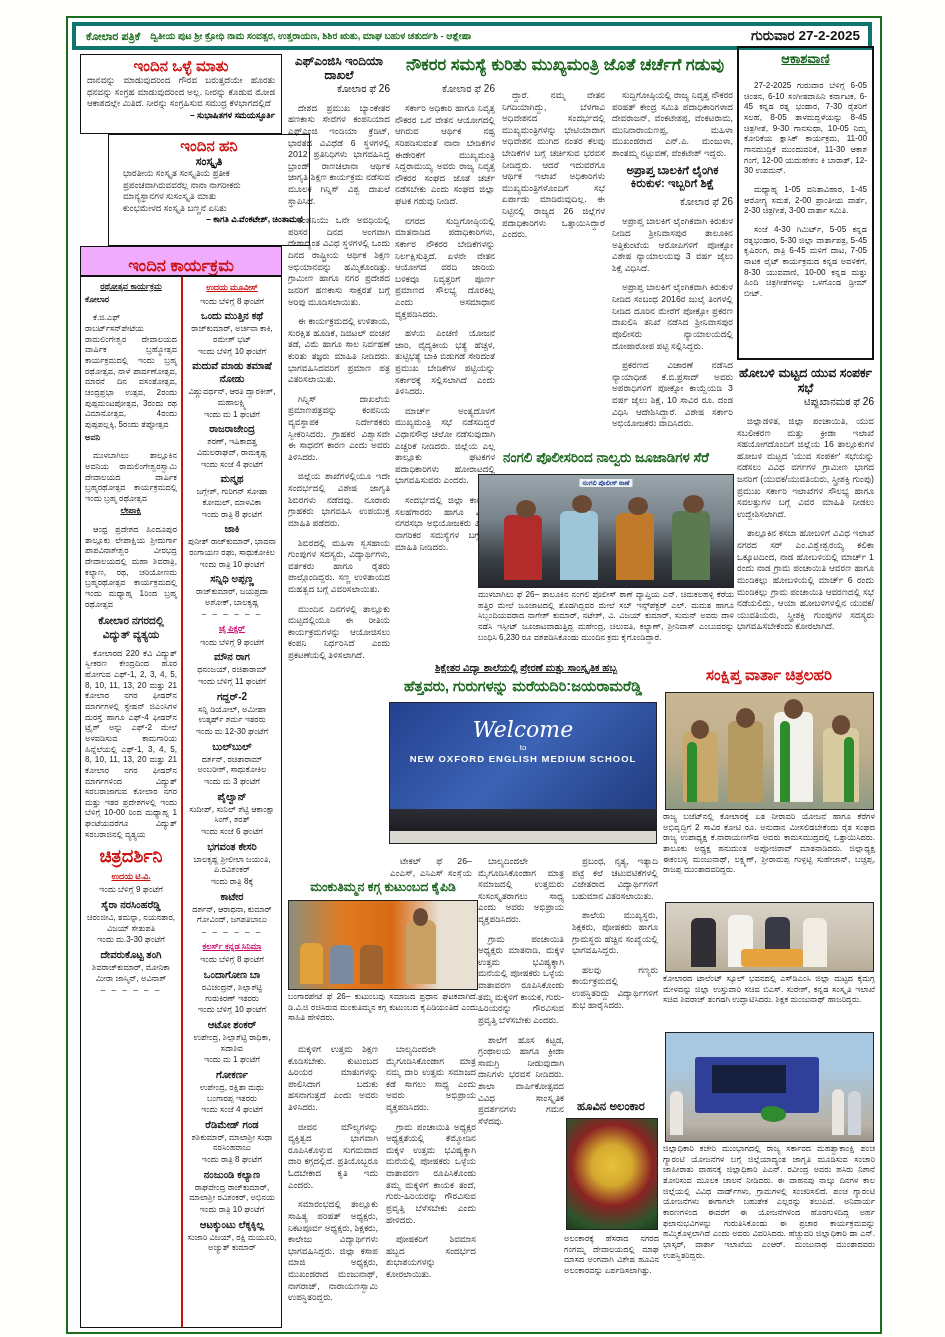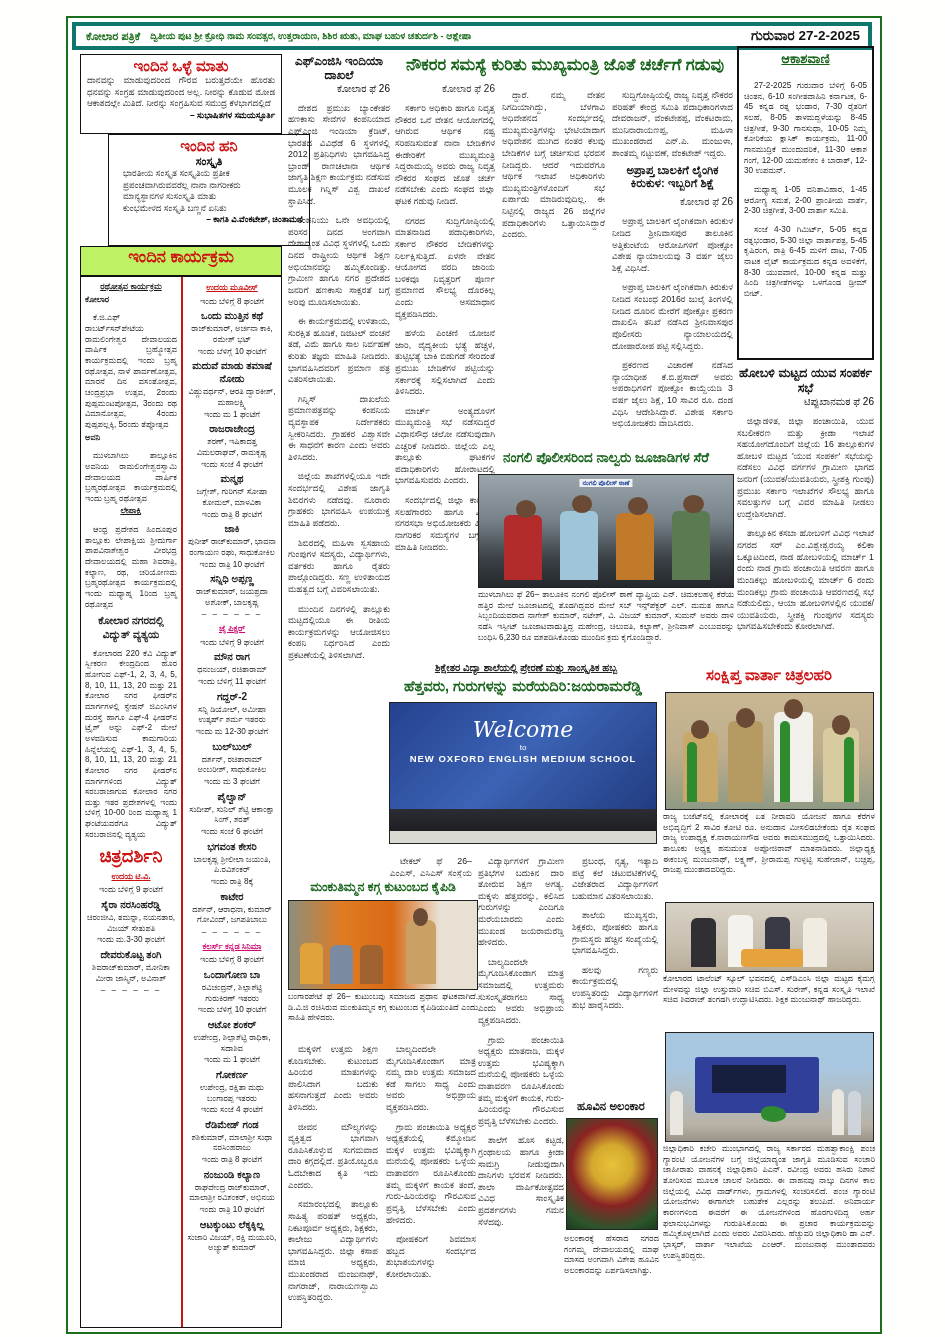--- a/index.html
+++ b/index.html
@@ -11,21 +11,21 @@
   .dateline{text-align:right;font-weight:normal;font-size:10px;margin-bottom:1px;}
   
   #masthead{left:72px;top:22px;width:800px;height:28px;border:4px solid #0f766e;display:flex;align-items:center;box-sizing:border-box;background:#fff;}
   #masthead .paper{color:#1b6e1b;font-weight:bold;font-size:11px;padding:0 10px;white-space:nowrap;}
   #masthead .pan{color:#1b6e1b;font-weight:bold;font-size:9.3px;flex:1;text-align:left;}
   #masthead .date{color:#111;font-weight:bold;font-size:13.5px;padding:0 8px;white-space:nowrap;}
   
   .box{border:1.6px solid #111;box-sizing:border-box;background:#fff;}
   .red-title{color:#cc1111;font-weight:bold;text-align:center;}
   .attr{font-weight:bold;font-size:8.4px;text-align:right;}
-  #banner{background:#bef264;border:1.6px solid #111;box-sizing:border-box;display:flex;align-items:flex-start;justify-content:center;}
+  #banner{background:#f0abfc;border:1.6px solid #111;box-sizing:border-box;display:flex;align-items:flex-end;justify-content:center;}
   #banner div{color:#cc1111;font-weight:bold;font-size:16.5px;}
   #listings{display:flex;}
   .listcol{width:50%;padding:3px 4px;box-sizing:border-box;font-size:8.2px;line-height:1.3;color:#1c1c1c;}
   .listcol + .listcol{border-left:2px solid #cc1111;}
   .listcol .p{text-align:justify;text-indent:8px;margin-bottom:2px;}
   .subh{font-weight:bold;text-decoration:underline;text-align:center;margin:2px 0;}
   .place{font-weight:bold;text-align:left;margin:2px 0;}
   .bold2{font-weight:bold;text-align:center;font-size:10.5px;line-height:1.25;margin:4px 0;}
   .secr{color:#cc1111;font-weight:bold;font-size:18px;text-align:center;margin:5px 0 2px;}
   .chanR{color:#cc1111;font-weight:bold;text-decoration:underline;text-align:center;margin:3px 0;}
@@ -234,21 +234,20 @@
     <div class="w1">Welcome</div>
     <div class="w2">to</div>
     <div class="w3">NEW OXFORD ENGLISH MEDIUM SCHOOL</div>
     <div class="dais"></div>
     <div class="cloth"></div>
   </div>
   <div class="abs txt" style="left:390px;top:848px;width:82px;height:30px;">
       <div class="p">ಟೇಕಲ್ ಫೆ 26– ಎಂಎಸ್, ಎಸಿಎಸ್ ಸಂಸ್ಥೆಯ ಆಶ್ರಯದಲ್ಲಿ ಕಾರ್ಯಕ್ರಮ ನಡೆಯಿತು.</div>
     </div>
   <div class="abs txt" style="left:478px;top:848px;width:86px;height:480px;">
-      <div class="p">ವಿದ್ಯಾರ್ಥಿಗಳಿಗೆ ಗ್ರಾಮೀಣ ಪ್ರತಿಭೆಗಳ ಬದುಕಿನ ದಾರಿ ತೋರುವ ಶಿಕ್ಷಣ ಅಗತ್ಯ. ಮಕ್ಕಳು ಹೆತ್ತವರನ್ನು, ಕಲಿಸಿದ ಗುರುಗಳನ್ನು ಎಂದಿಗೂ ಮರೆಯಬಾರದು ಎಂದು ಮುಖಂಡ ಜಯರಾಮರೆಡ್ಡಿ ಹೇಳಿದರು.</div>
       <div class="p">ಬಾಲ್ಯದಿಂದಲೇ ಮೈಗೂಡಿಸಿಕೊಂಡಾಗ ಮಾತ್ರ ಸಮಾಜದಲ್ಲಿ ಉತ್ತಮರು ಸುಸಂಸ್ಕೃತರಾಗಲು ಸಾಧ್ಯ ಎಂದು ಅವರು ಅಭಿಪ್ರಾಯ ವ್ಯಕ್ತಪಡಿಸಿದರು.</div>
       <div class="p">ಗ್ರಾಮ ಪಂಚಾಯಿತಿ ಅಧ್ಯಕ್ಷರು ಮಾತನಾಡಿ, ಮಕ್ಕಳ ಉತ್ತಮ ಭವಿಷ್ಯಕ್ಕಾಗಿ ಮನೆಯಲ್ಲಿ ಪೋಷಕರು ಒಳ್ಳೆಯ ವಾತಾವರಣ ರೂಪಿಸಿಕೊಂಡು ತಮ್ಮ ಮಕ್ಕಳಿಗೆ ಕಾಯಕ, ಗುರು-ಹಿರಿಯರನ್ನು ಗೌರವಿಸುವ ಪ್ರವೃತ್ತಿ ಬೆಳೆಸಬೇಕು ಎಂದರು.</div>
       <div class="p">ಶಾಲೆಗೆ ಹೊಸ ಕಟ್ಟಡ, ಗ್ರಂಥಾಲಯ ಹಾಗೂ ಕ್ರೀಡಾ ಸಾಮಗ್ರಿ ನೀಡುವುದಾಗಿ ದಾನಿಗಳು ಭರವಸೆ ನೀಡಿದರು. ಶಾಲಾ ವಾರ್ಷಿಕೋತ್ಸವದ ವಿವಿಧ ಸಾಂಸ್ಕೃತಿಕ ಪ್ರದರ್ಶನಗಳು ಗಮನ ಸೆಳೆದವು.</div>
     </div>
   <div class="abs txt" style="left:572px;top:848px;width:86px;height:246px;">
       <div class="p">ಪ್ರಬಂಧ, ನೃತ್ಯ, ಇತ್ಯಾದಿ ಪಟ್ಟೆ ಕಲೆ ಚಟುವಟಿಕೆಗಳಲ್ಲಿ ವಿಜೇತರಾದ ವಿದ್ಯಾರ್ಥಿಗಳಿಗೆ ಬಹುಮಾನ ವಿತರಿಸಲಾಯಿತು.</div>
       <div class="p">ಶಾಲೆಯ ಮುಖ್ಯಸ್ಥರು, ಶಿಕ್ಷಕರು, ಪೋಷಕರು ಹಾಗೂ ಗ್ರಾಮಸ್ಥರು ಹೆಚ್ಚಿನ ಸಂಖ್ಯೆಯಲ್ಲಿ ಭಾಗವಹಿಸಿದ್ದರು.</div>
       <div class="p">ಹಲವು ಗಣ್ಯರು ಕಾರ್ಯಕ್ರಮದಲ್ಲಿ ಉಪಸ್ಥಿತರಿದ್ದು ವಿದ್ಯಾರ್ಥಿಗಳಿಗೆ ಶುಭ ಹಾರೈಸಿದರು.</div>
     </div>
 

